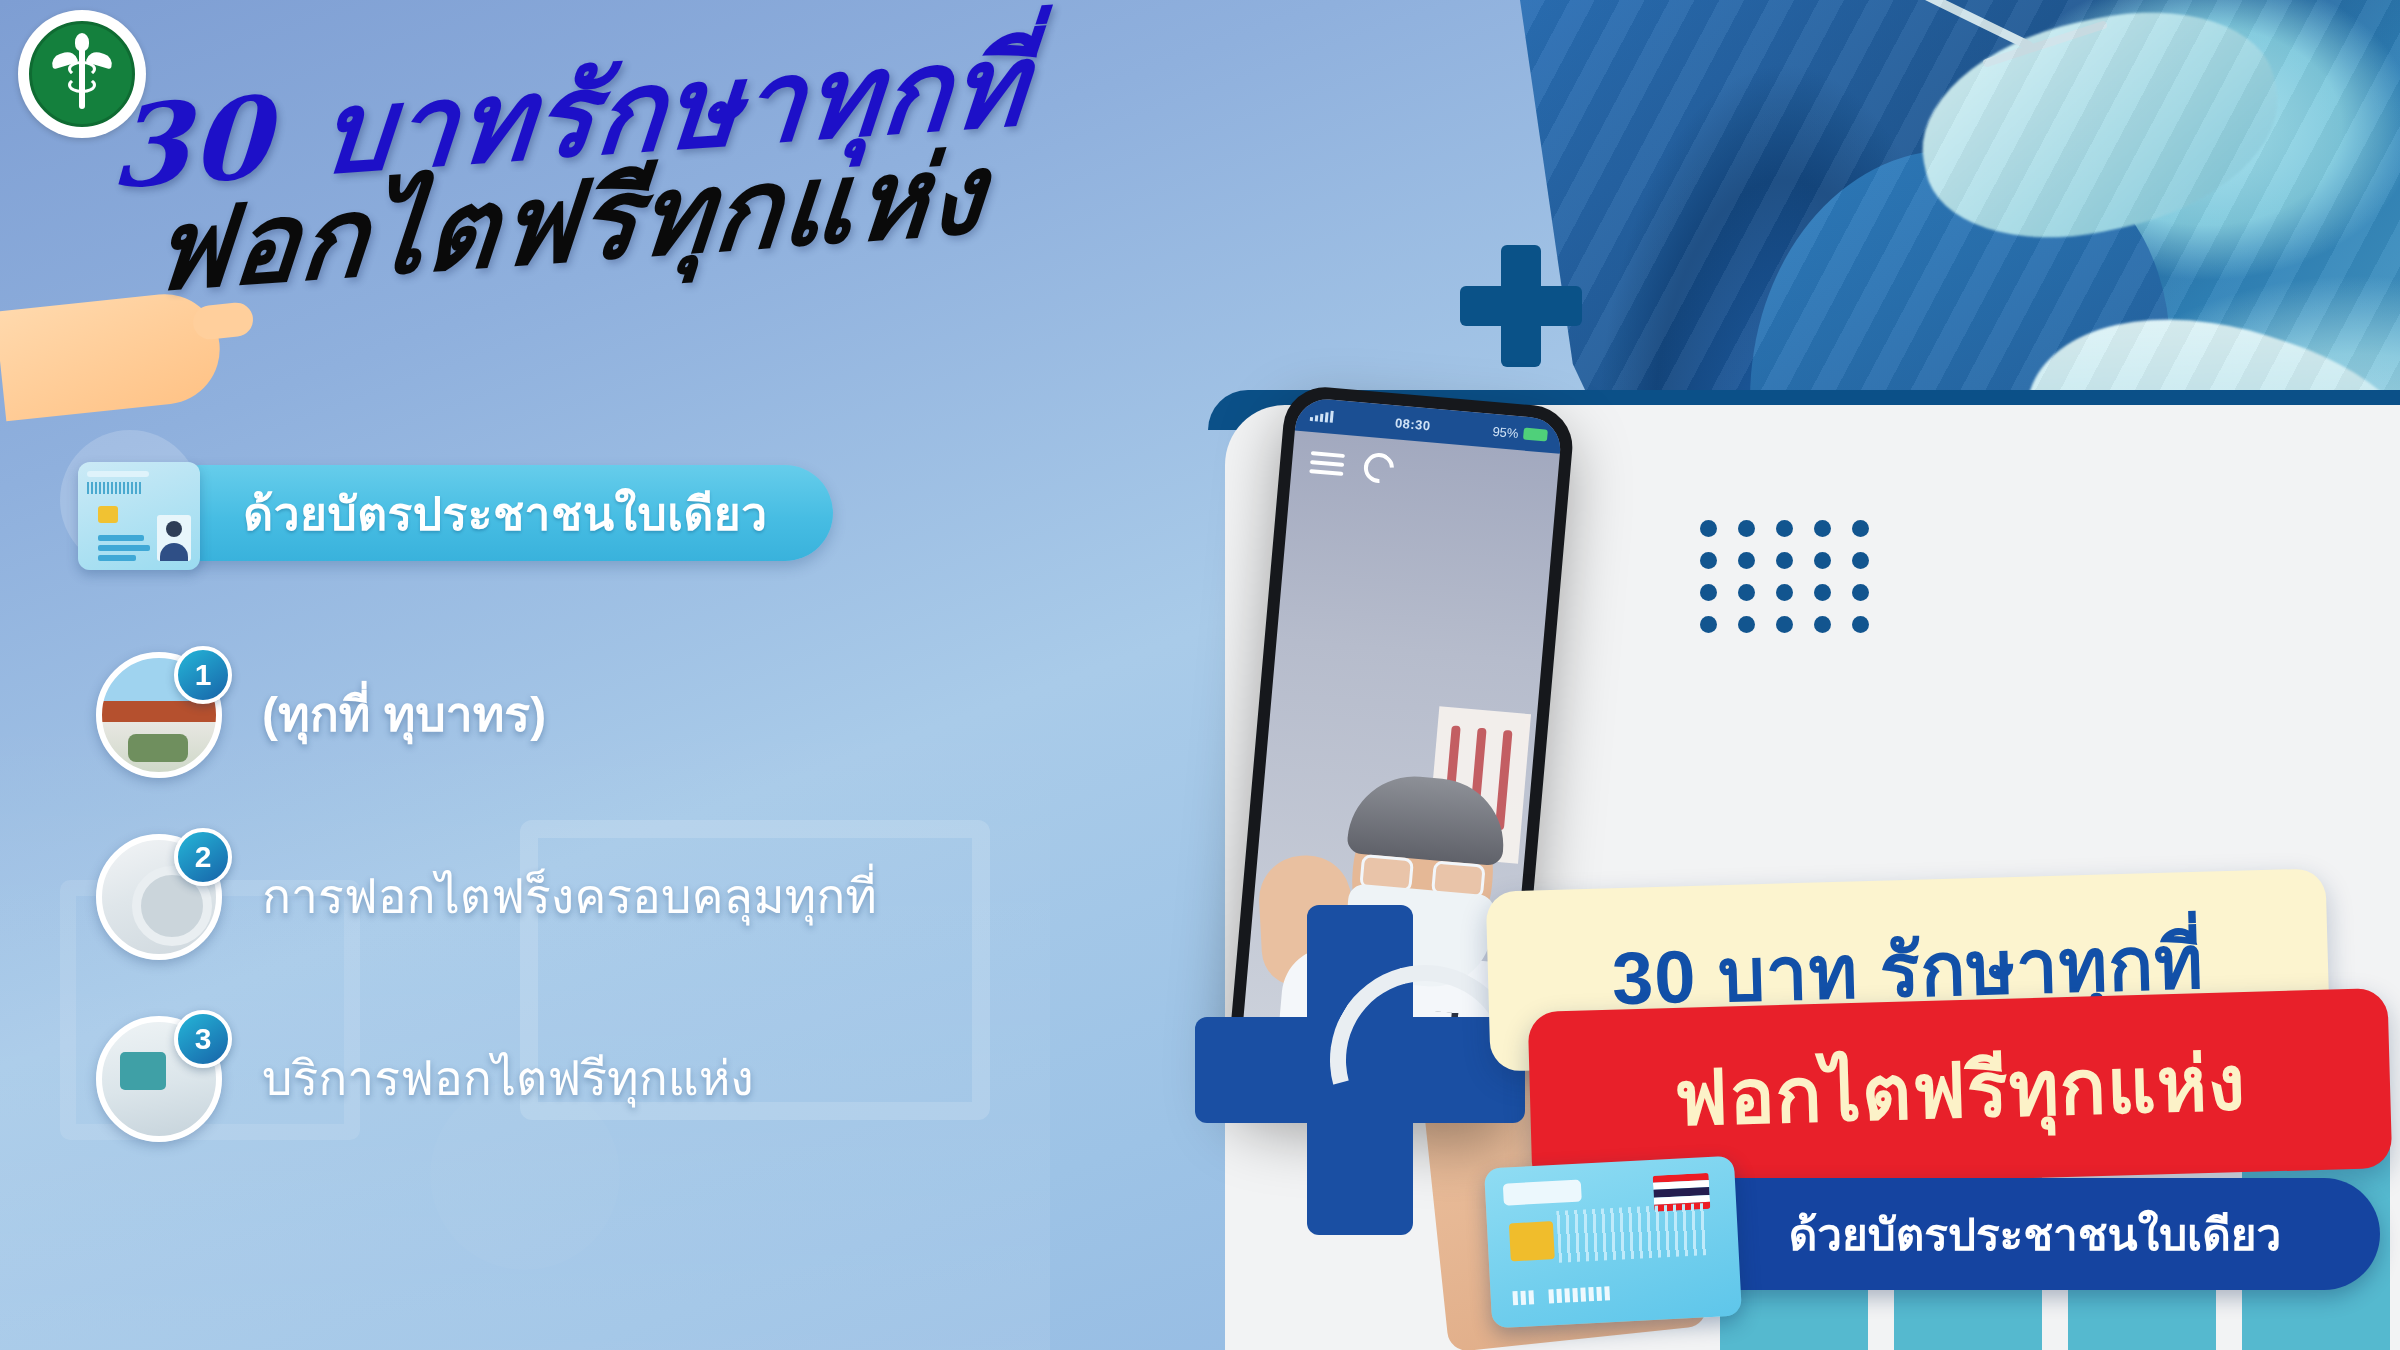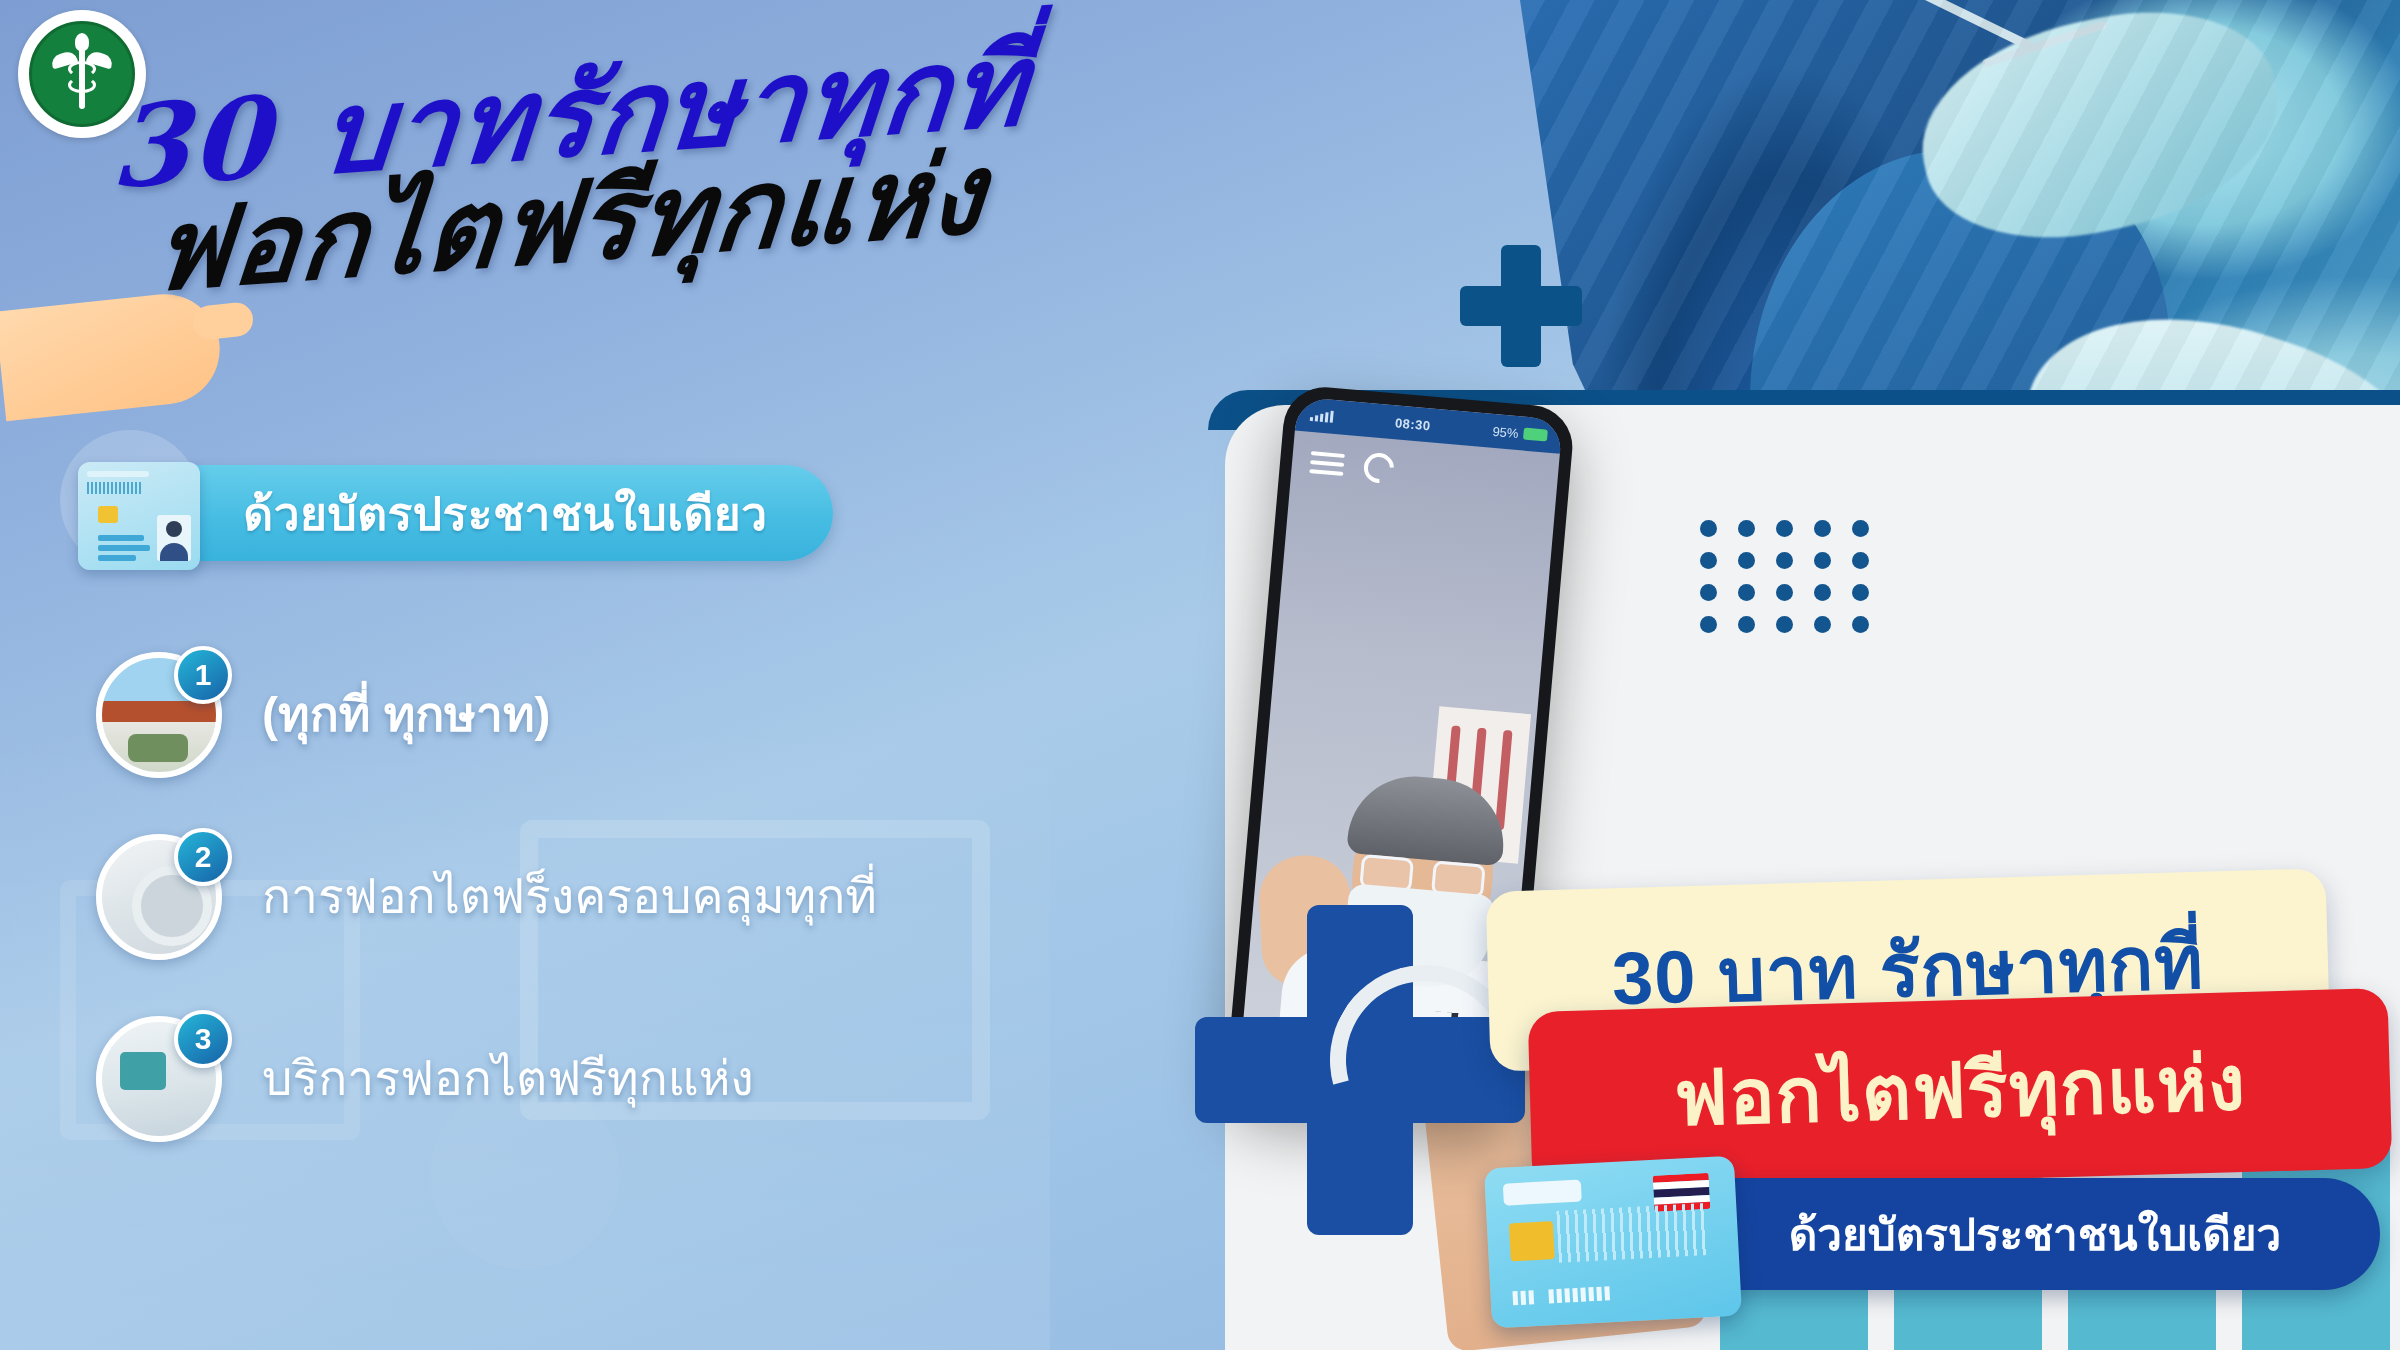--- a/index.html
+++ b/index.html
@@ -332,21 +332,21 @@
   </div>
 
   <div class="list">
 
     <div class="row">
       <div class="thumb-wrap">
         <div class="thumb t1"></div>
         <div class="badge">1</div>
       </div>
       <div class="rowtxt">
-        <div class="l2">(ทุกที่ ทุกษาท)</div>
+        <div class="l2">(ทุกที่ ทุบาทร)</div>
       </div>
     </div>
 
     <div class="row">
       <div class="thumb-wrap">
         <div class="thumb t2"></div>
         <div class="badge">2</div>
       </div>
       <div class="rowtxt">
         <div>การฟอกไตฟร็งครอบคลุมทุกที่</div>

